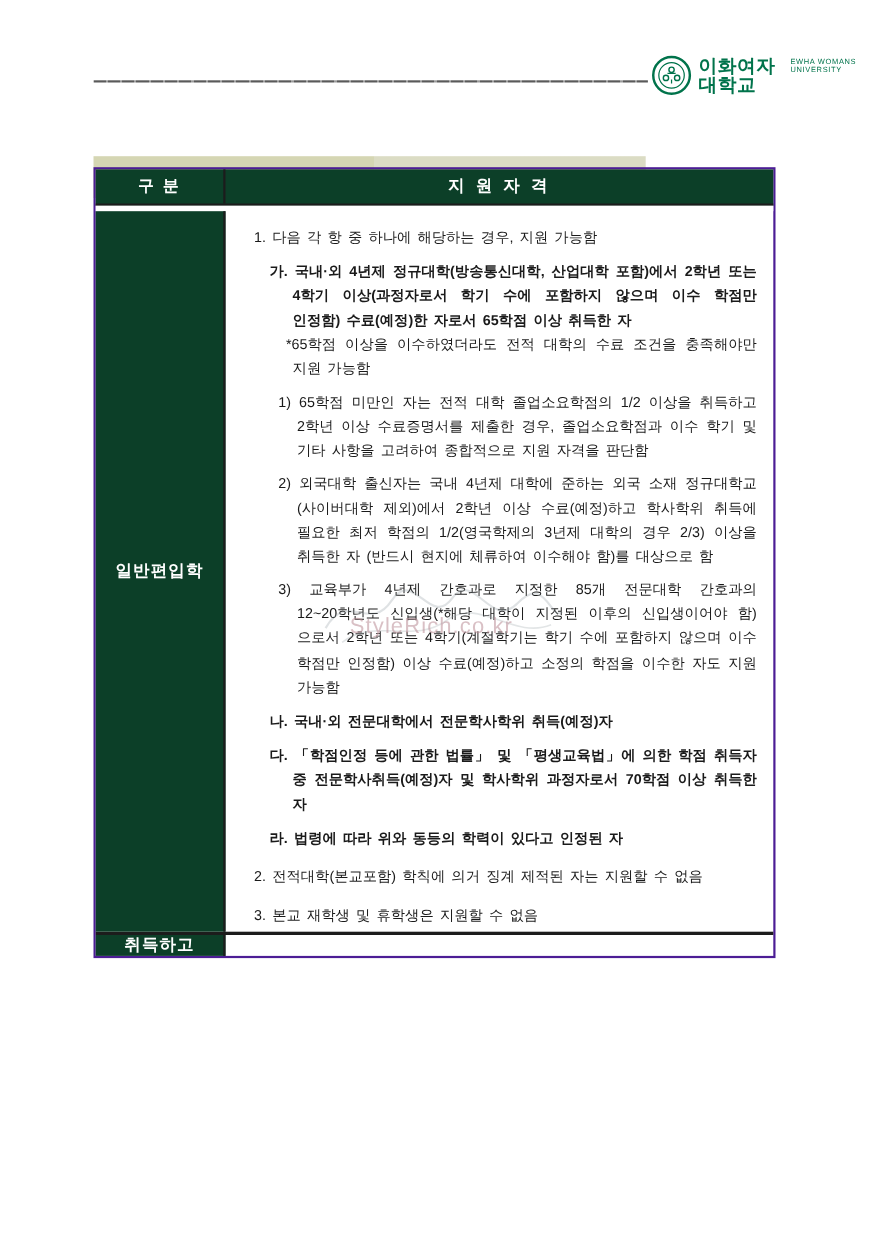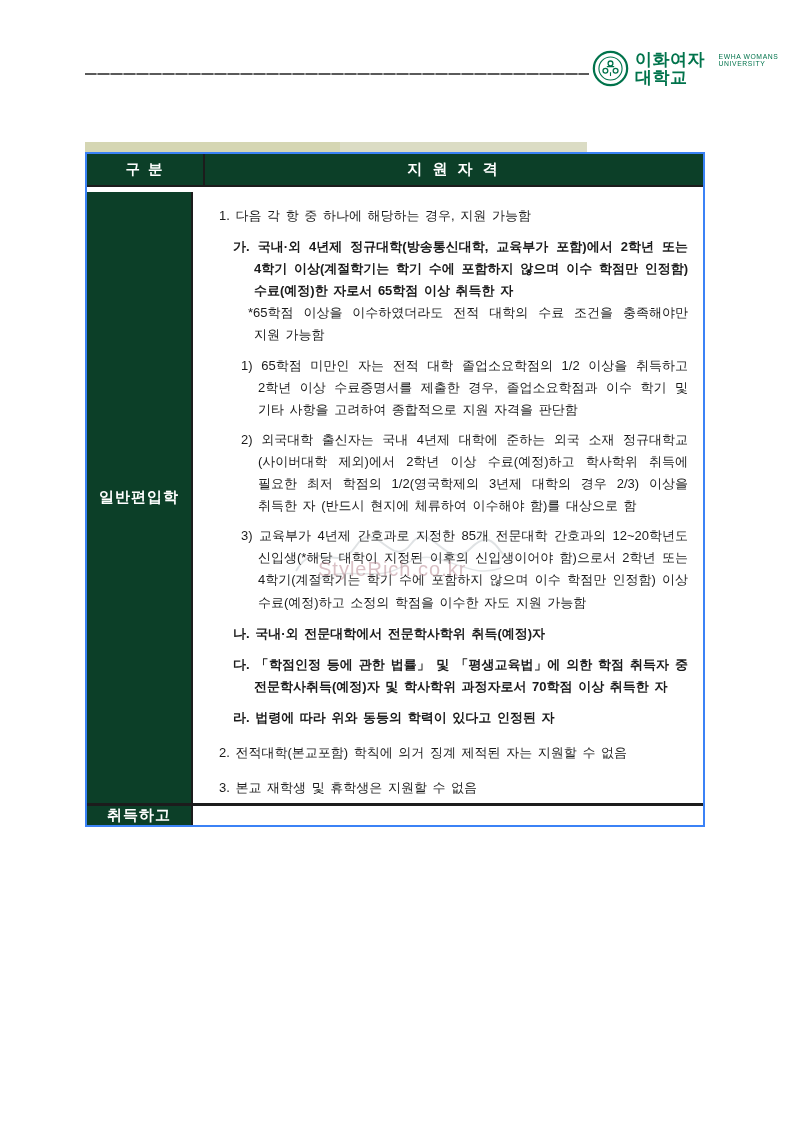--- a/index.html
+++ b/index.html
@@ -21,30 +21,30 @@
   
   .title-bar{
     position:absolute;left:85px;top:108px;width:502px;height:38px;
     background:linear-gradient(90deg,#d5d6b3 0,#d5d6b3 50.8%,#dbdcc4 50.8%,#dbdcc4 100%);
     display:flex;align-items:flex-end;padding-left:11px;box-sizing:border-box;margin-top:34px;
   }
   .title-bar .title{font-size:21px;font-weight:bold;color:#111;letter-spacing:1px;}
   
   .tbl{
     position:absolute;left:85px;top:152px;width:620px;box-sizing:border-box;
-    border:2px solid #3b82f6;font-size:13px;
+    border:2px solid #4c1d95;font-size:13px;
   }
   .tbl-header{display:flex;background:#0c3f28;color:#fff;font-weight:bold;height:31px;border-bottom:2px solid #1c1c1c;}
   .hdr-cat{width:118px;display:flex;align-items:center;justify-content:center;border-right:2px solid #1c1c1c;box-sizing:border-box;font-size:14.5px;letter-spacing:2px;}
   .hdr-qual{flex:1;display:flex;align-items:center;justify-content:center;font-size:15px;letter-spacing:3px;}
   .hdr-gap{height:5px;background:#ffffff;}
   .tbl-row{display:flex;}
   .tbl-row + .tbl-row{border-top:3px solid #1c1c1c;}
   .cat-cell{
-    width:106px;background:#0c3f28;color:#fff;font-weight:bold;font-size:15px;letter-spacing:1px;
+    width:118px;background:#0c3f28;color:#fff;font-weight:bold;font-size:15px;letter-spacing:1px;
     display:flex;align-items:center;justify-content:center;border-right:2px solid #1c1c1c;box-sizing:border-box;
   }
   .qual-cell{flex:1;padding:13px 15px 4px 13px;box-sizing:border-box;line-height:1.7;
     text-align:justify;word-break:keep-all;word-spacing:2px;}
   .qual-cell.short{min-height:108px;display:flex;align-items:flex-start;padding-top:16px;}
   
   .q-item{margin:0;}
   .q-item.bold{font-weight:bold;}
   .l1{padding-left:30px;text-indent:-17px;margin-top:13px;}
   .l2{padding-left:48px;text-indent:-21px;margin-top:9px;}
@@ -95,21 +95,21 @@
     <div class="tbl-header">
       <div class="hdr-cat">구 분</div>
       <div class="hdr-qual">지 원 자 격</div>
     </div>
     <div class="hdr-gap"></div>
 
     <div class="tbl-row">
       <div class="cat-cell">일반편입학</div>
       <div class="qual-cell">
           <div class="q-item l1">1. 다음 각 항 중 하나에 해당하는 경우, 지원 가능함</div>
-          <div class="q-item l2 bold">가. 국내·외 4년제 정규대학(방송통신대학, 교육부가 포함)에서 2학년 또는 4학기 이상(계절학기는 학기 수에 포함하지 않으며 이수 학점만 인정함) 수료(예정)한 자로서 65학점 이상 취득한 자</div>
+          <div class="q-item l2 bold">가. 국내·외 4년제 정규대학(방송통신대학, 산업대학 포함)에서 2학년 또는 4학기 이상(과정자로서 학기 수에 포함하지 않으며 이수 학점만 인정함) 수료(예정)한 자로서 65학점 이상 취득한 자</div>
           <div class="q-item note">*65학점 이상을 이수하였더라도 전적 대학의 수료 조건을 충족해야만 지원 가능함</div>
           <div class="q-item l3">1) 65학점 미만인 자는 전적 대학 졸업소요학점의 1/2 이상을 취득하고 2학년 이상 수료증명서를 제출한 경우, 졸업소요학점과 이수 학기 및 기타 사항을 고려하여 종합적으로 지원 자격을 판단함</div>
           <div class="q-item l3">2) 외국대학 출신자는 국내 4년제 대학에 준하는 외국 소재 정규대학교 (사이버대학 제외)에서 2학년 이상 수료(예정)하고 학사학위 취득에 필요한 최저 학점의 1/2(영국학제의 3년제 대학의 경우 2/3) 이상을 취득한 자 (반드시 현지에 체류하여 이수해야 함)를 대상으로 함</div>
           <div class="q-item l3">3) 교육부가 4년제 간호과로 지정한 85개 전문대학 간호과의 12~20학년도 신입생(*해당 대학이 지정된 이후의 신입생이어야 함)으로서 2학년 또는 4학기(계절학기는 학기 수에 포함하지 않으며 이수 학점만 인정함) 이상 수료(예정)하고 소정의 학점을 이수한 자도 지원 가능함</div>
           <div class="q-item l2 bold">나. 국내·외 전문대학에서 전문학사학위 취득(예정)자</div>
           <div class="q-item l2 bold">다. 「학점인정 등에 관한 법률」 및 「평생교육법」에 의한 학점 취득자 중 전문학사취득(예정)자 및 학사학위 과정자로서 70학점 이상 취득한 자</div>
           <div class="q-item l2 bold">라. 법령에 따라 위와 동등의 학력이 있다고 인정된 자</div>
           <div class="q-item l1">2. 전적대학(본교포함) 학칙에 의거 징계 제적된 자는 지원할 수 없음</div>
           <div class="q-item l1">3. 본교 재학생 및 휴학생은 지원할 수 없음</div>
         </div>

